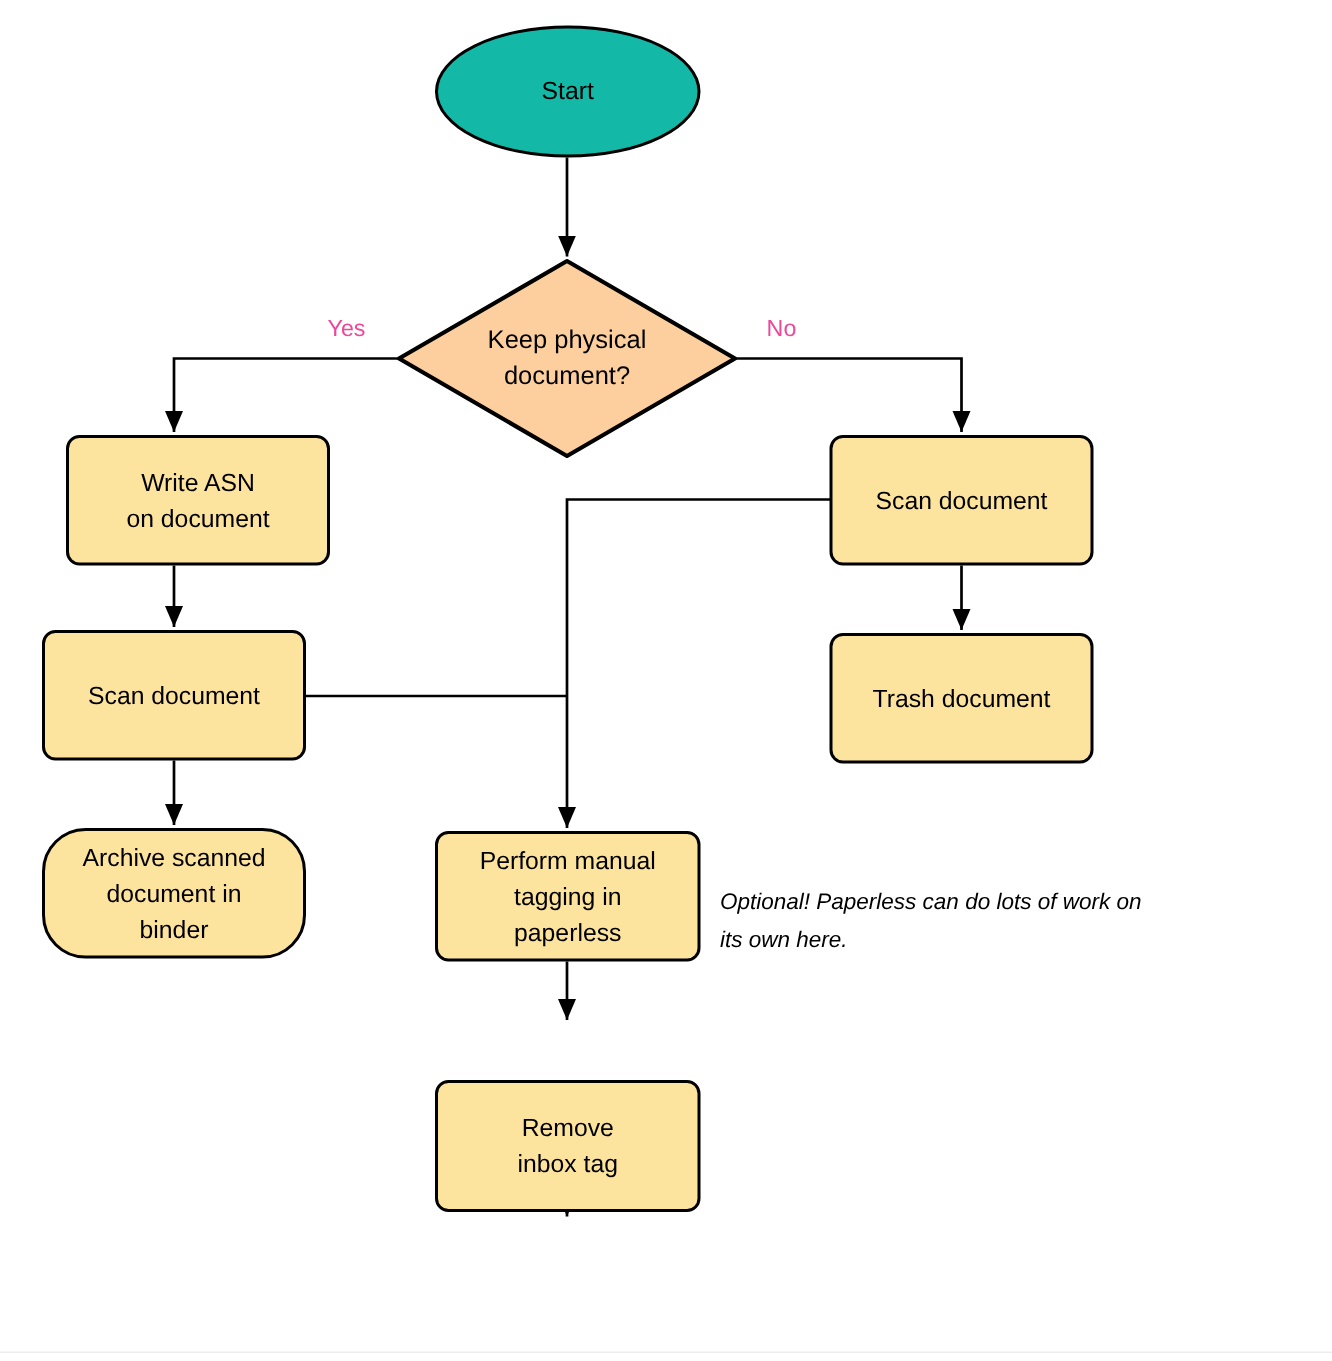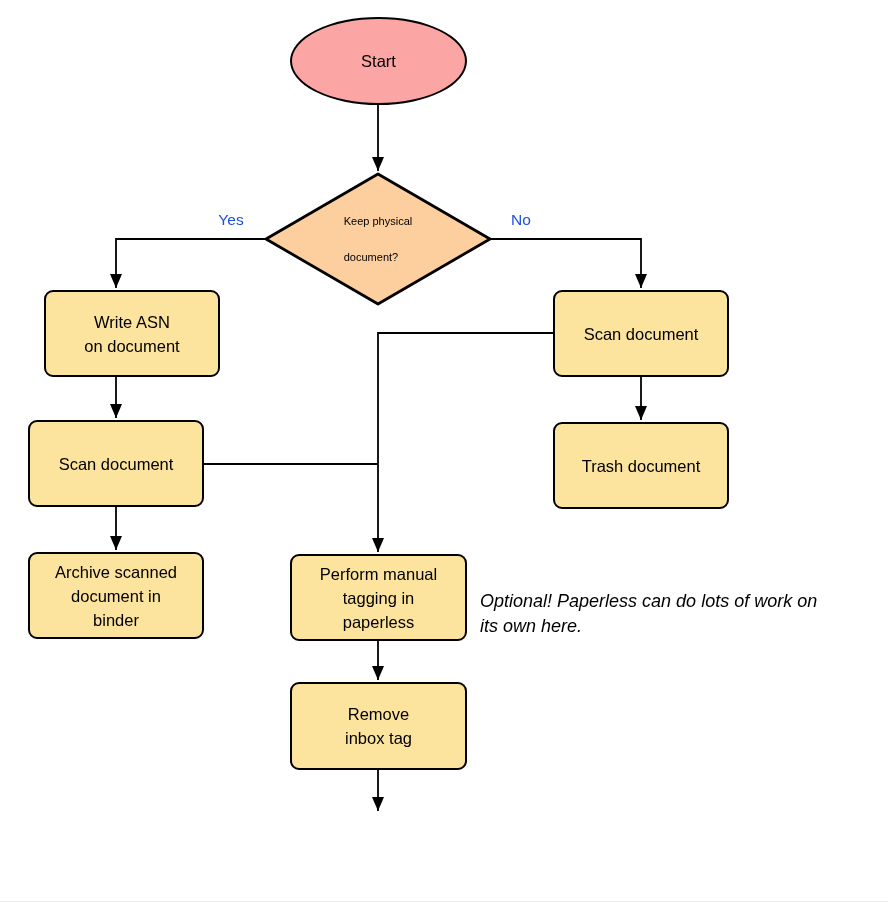--- a/index.html
+++ b/index.html
@@ -26,52 +26,52 @@
     align-items: center;
     justify-content: center;
     text-align: center;
     box-sizing: border-box;
     color: #000000;
     font-size: 16.5px;
     line-height: 24px;
     white-space: pre-line;
   }
   .terminal {
-    background: #fca5a5;
+    background: #14b8a6;
     border: 2.5px solid #000000;
     border-radius: 50%;
   }
   .process {
     background: #FCE39E;
     border: 2.5px solid #000000;
     border-radius: 9px;
   }
   .decision-label {
     position: absolute;
     display: flex;
     align-items: center;
     justify-content: center;
-    text-align: left;
+    text-align: center;
     color: #000000;
-    font-size: 11px;
-    line-height: 36px;
+    font-size: 17px;
+    line-height: 24px;
     white-space: pre-line;
   }
   .edge-label {
     position: absolute;
     display: flex;
     align-items: center;
     justify-content: center;
-    color: #1d4ed8;
+    color: #ec4899;
     font-size: 15.5px;
   }
   .note {
     position: absolute;
     color: #000000;
-    font-size: 18px;
+    font-size: 15px;
     line-height: 25px;
     font-style: italic;
     white-space: pre-line;
   }
   .page-edge {
     position: absolute;
     left: 0;
     top: 901px;
     width: 888px;
     border-top: 1px solid #ededed;
@@ -118,31 +118,31 @@
 
   <div class="decision-label" style="left:288px; top:207px; width:180px; height:64px;">Keep physical
 document?</div>
 
   <div class="edge-label" style="left:205px; top:210px; width:52px; height:20px;">Yes</div>
   <div class="edge-label" style="left:495px; top:210px; width:52px; height:20px;text-align:right;">No</div>
 
   <div class="node process" style="left:28px; top:290px; width:176px; height:87px;margin-left:16px;">Write ASN
 on document</div>
   <div class="node process" style="left:28px; top:420px; width:176px; height:87px;">Scan document</div>
-  <div class="node process" style="left:28px; top:552px; width:176px; height:87px;">Archive scanned
+  <div class="node process" style="left:28px; top:552px; width:176px; height:87px;border-radius:29px;">Archive scanned
 document in
 binder</div>
 
   <div class="node process" style="left:553px; top:290px; width:176px; height:87px;">Scan document</div>
   <div class="node process" style="left:553px; top:422px; width:176px; height:87px;">Trash document</div>
 
   <div class="node process" style="left:290px; top:554px; width:177px; height:87px;">Perform manual
 tagging in
 paperless</div>
-  <div class="node process" style="left:290px; top:682px; width:177px; height:88px;text-align:center;">Remove
+  <div class="node process" style="left:290px; top:720px; width:177px; height:88px;text-align:center;">Remove
 inbox tag</div>
 
 
   <div class="note" style="left:480px; top:589px; width:400px;">Optional! Paperless can do lots of work on
 its own here.</div>
 
   <div class="page-edge"></div>
 
 </div>
 

